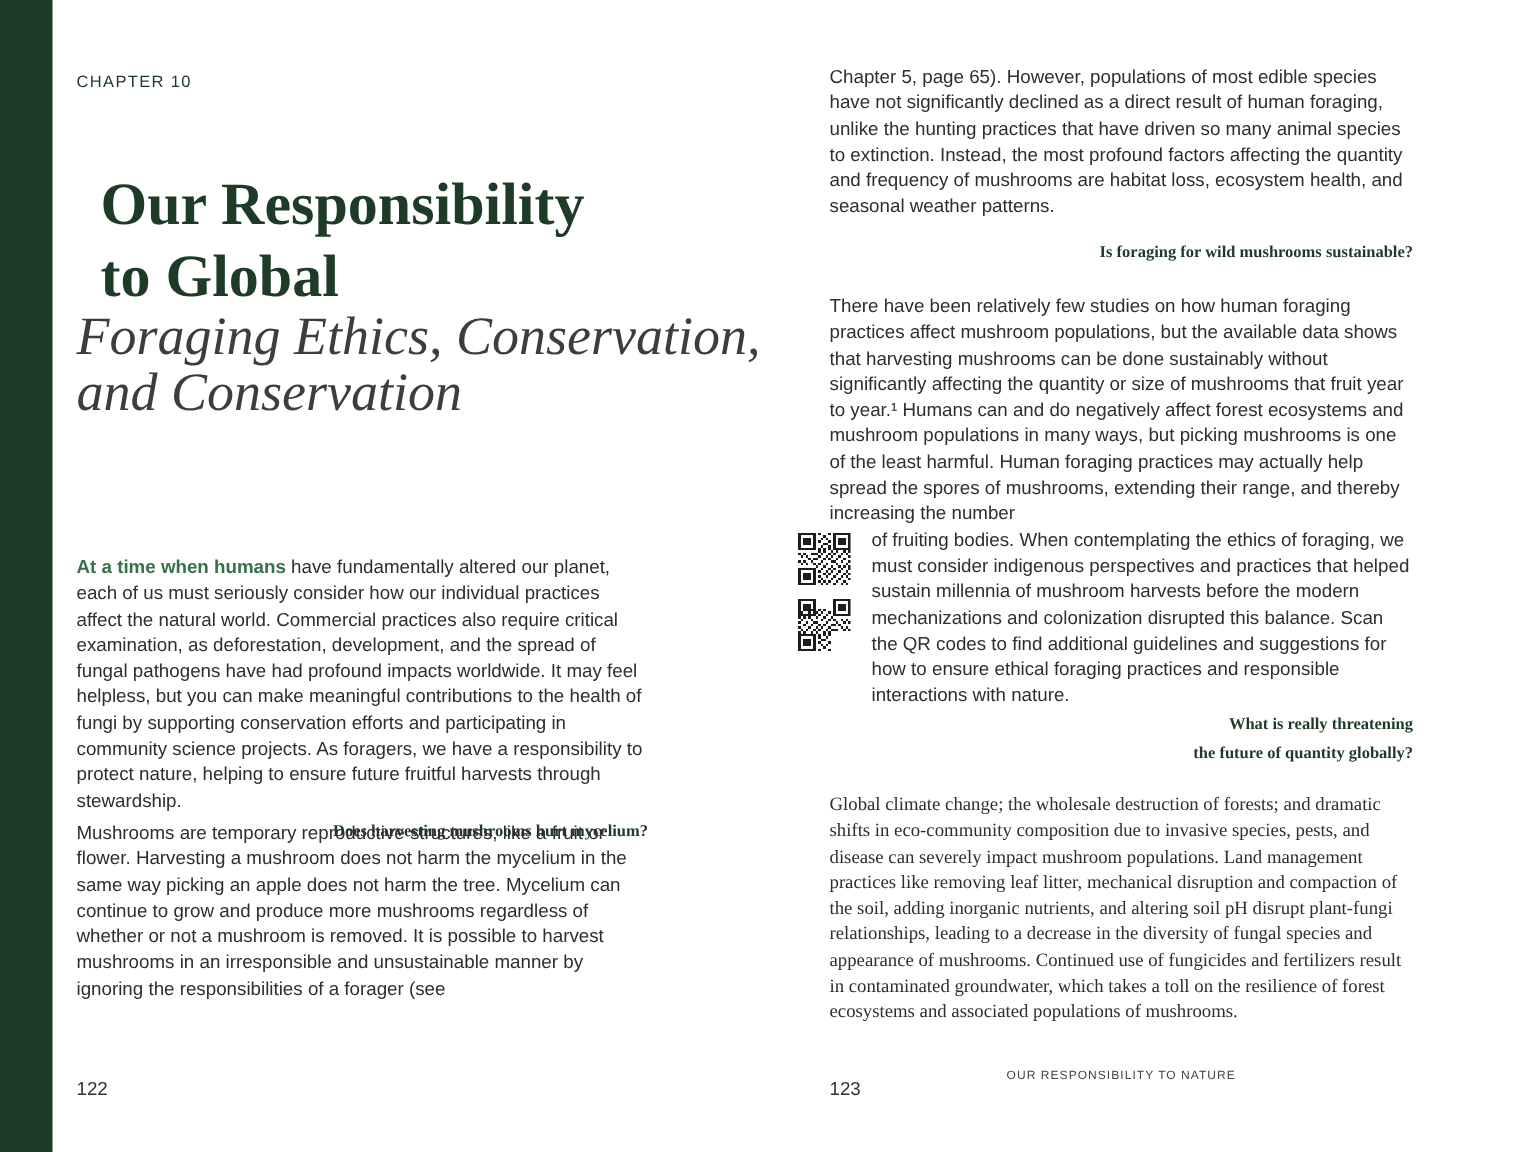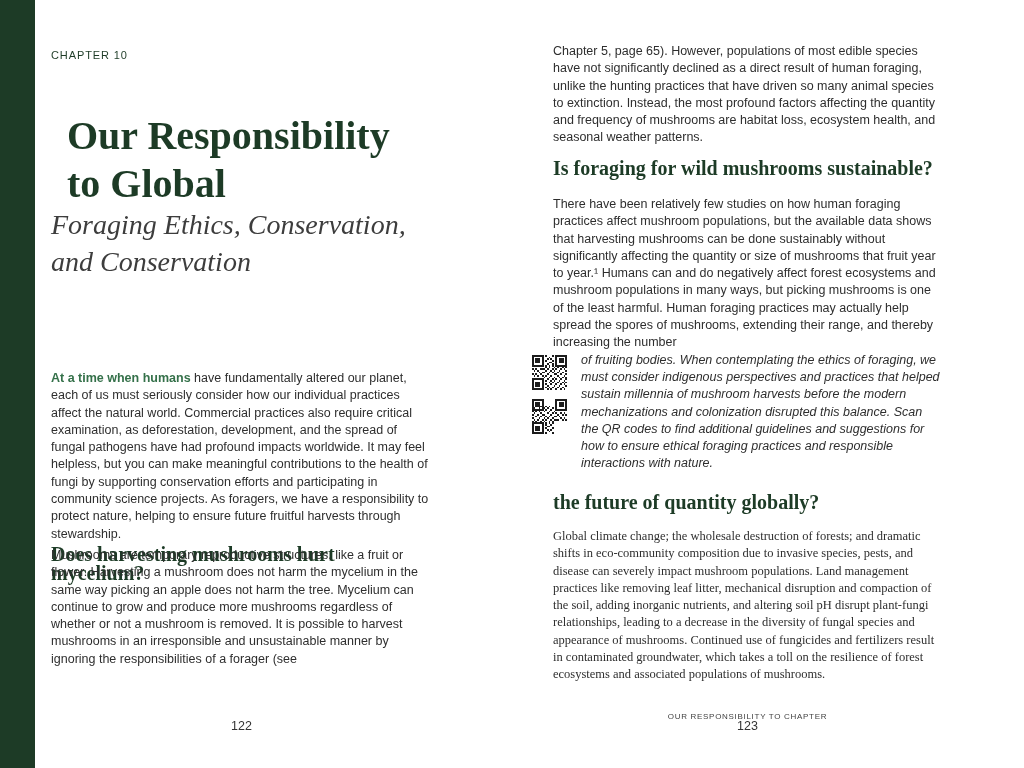--- a/index.html
+++ b/index.html
@@ -19,43 +19,43 @@
   .spine{position:absolute;left:0;top:0;width:35px;height:768px;background:var(--accent-dark-green);}
   .col{position:absolute;top:0;height:768px;}
   .col.left{left:51px;width:381px;}
   .col.right{left:553px;width:389px;}
   .block{position:absolute;left:0;width:100%;}
 
   .kicker{top:49px;font-size:11px;font-weight:400;letter-spacing:0.9px;color:var(--accent-dark-green);}
   .title{top:96px;margin:16px;font-family:"Liberation Serif", serif;font-weight:700;
          font-size:40px;line-height:48px;color:var(--accent-dark-green);white-space:nowrap;}
   .subtitle{top:206px;margin:0;font-family:"Liberation Serif", serif;font-style:italic;font-weight:400;
-            font-size:28px;line-height:37px;color:var(--subtitle-text);white-space:nowrap;}
+            font-size:36px;line-height:37px;color:var(--subtitle-text);white-space:nowrap;}
 
   .body-text{font-size:12.5px;line-height:17.3px;margin:0;}
   .intro{top:370px;}
   .lead{color:var(--lead-green);font-weight:700;}
 
   .serif-head{margin:0;font-family:"Liberation Serif", serif;font-weight:700;
-              font-size:20px;line-height:19px;color:var(--accent-dark-green);text-align:left;}
+              font-size:11px;line-height:19px;color:var(--accent-dark-green);text-align:right;}
   .head-mycelium{top:545px;}
   .para-mycelium{top:547px;}
 
   .para-cont{top:43px;}
   .head-sustain{top:159px;}
   .para-sustain{top:196px;}
-  .part2{position:relative;padding-left:28px;font-style:italic;}
+  .part2{position:relative;padding-left:28px;}
   .qr-stack{position:absolute;left:-21px;top:3px;width:35px;display:flex;flex-direction:column;gap:9px;}
   .qr{display:block;}
 
   .head-threat{top:474px;}
   .para-threat{top:528px;font-family:Liberation Serif, serif;}
 
   .footer-running{top:712px;text-align:center;font-size:8px;letter-spacing:0.7px;color:#3f3f3f;}
-  .pagenum{top:719px;text-align:center;font-size:12.5px;color:#333333;}
+  .pagenum{top:719px;font-size:12.5px;color:#333333;}
 </style>
 </head>
 <body>
 
 <div class="spine"></div>
 
 <main class="col left">
   <div class="block kicker">CHAPTER 10</div>
 
   <h1 class="block title">
@@ -96,21 +96,21 @@
           <path fill="#1c1c1c" fill-rule="evenodd" d="M0 0h7v7H0zM1 1h5v5H1zM14 0h7v7h-7zM15 1h5v5h-5zM0 14h7v7H0zM1 15h5v5H1z"></path>
           <path fill="#1c1c1c" d="M2 2h3v3h-3zM16 2h3v3h-3zM2 16h3v3h-3z"></path>
           <path fill="#1c1c1c" transform="rotate(180 10.5 10.5)" d="M8 0h1v1h-1zM10 1h1v1h-1zM12 0h1v1h-1zM9 2h1v1h-1zM11 2h1v1h-1zM8 3h1v1h-1zM12 3h1v1h-1zM10 4h1v1h-1zM11 4h1v1h-1zM9 5h1v1h-1zM12 5h1v1h-1zM8 6h1v1h-1zM10 6h1v1h-1zM12 6h1v1h-1zM6 8h1v1h-1zM6 10h1v1h-1zM6 12h1v1h-1zM0 8h1v1h-1zM2 8h1v1h-1zM5 8h1v1h-1zM1 9h1v1h-1zM3 9h1v1h-1zM4 10h1v1h-1zM0 11h1v1h-1zM2 11h1v1h-1zM5 11h1v1h-1zM1 12h1v1h-1zM3 12h1v1h-1zM8 7h1v1h-1zM10 7h1v1h-1zM13 7h1v1h-1zM15 7h1v1h-1zM18 7h1v1h-1zM20 7h1v1h-1zM7 8h1v1h-1zM9 8h1v1h-1zM12 8h1v1h-1zM14 8h1v1h-1zM17 8h1v1h-1zM19 8h1v1h-1zM8 9h1v1h-1zM11 9h1v1h-1zM13 9h1v1h-1zM16 9h1v1h-1zM20 9h1v1h-1zM7 10h1v1h-1zM10 10h1v1h-1zM12 10h1v1h-1zM15 10h1v1h-1zM18 10h1v1h-1zM9 11h1v1h-1zM13 11h1v1h-1zM14 11h1v1h-1zM17 11h1v1h-1zM20 11h1v1h-1zM8 12h1v1h-1zM11 12h1v1h-1zM15 12h1v1h-1zM19 12h1v1h-1zM7 13h1v1h-1zM10 13h1v1h-1zM13 13h1v1h-1zM16 13h1v1h-1zM18 13h1v1h-1zM20 13h1v1h-1zM9 14h1v1h-1zM12 14h1v1h-1zM14 14h1v1h-1zM17 14h1v1h-1zM20 14h1v1h-1zM8 15h1v1h-1zM11 15h1v1h-1zM13 15h1v1h-1zM16 15h1v1h-1zM19 15h1v1h-1zM10 16h1v1h-1zM12 16h1v1h-1zM15 16h1v1h-1zM18 16h1v1h-1zM20 16h1v1h-1z"></path>
         </svg>
       </div>
       <span>of fruiting bodies. When contemplating the ethics of foraging, we must consider indigenous perspectives and practices that helped sustain millennia of mushroom harvests before the modern mechanizations and colonization disrupted this balance. Scan the QR codes to find additional guidelines and suggestions for how to ensure ethical foraging practices and responsible interactions with nature.</span>
     </div>
   </div>
 
   <h3 class="block serif-head head-threat">
-    <br>
+    <span>What is really threatening</span><br>
     <span>the future of quantity globally?</span>
   </h3>
 
   <p class="block body-text para-threat">Global climate change; the wholesale destruction of forests; and dramatic shifts in eco-community composition due to invasive species, pests, and disease can severely impact mushroom populations. Land management practices like removing leaf litter, mechanical disruption and compaction of the soil, adding inorganic nutrients, and altering soil pH disrupt plant-fungi relationships, leading to a decrease in the diversity of fungal species and appearance of mushrooms. Continued use of fungicides and fertilizers result in contaminated groundwater, which takes a toll on the resilience of forest ecosystems and associated populations of mushrooms.</p>
 
-  <div class="block footer-running">OUR RESPONSIBILITY TO CHAPTER</div>
+  <div class="block footer-running">OUR RESPONSIBILITY TO NATURE</div>
   <div class="block pagenum">123</div>
 </section>
 
 </body></html>

